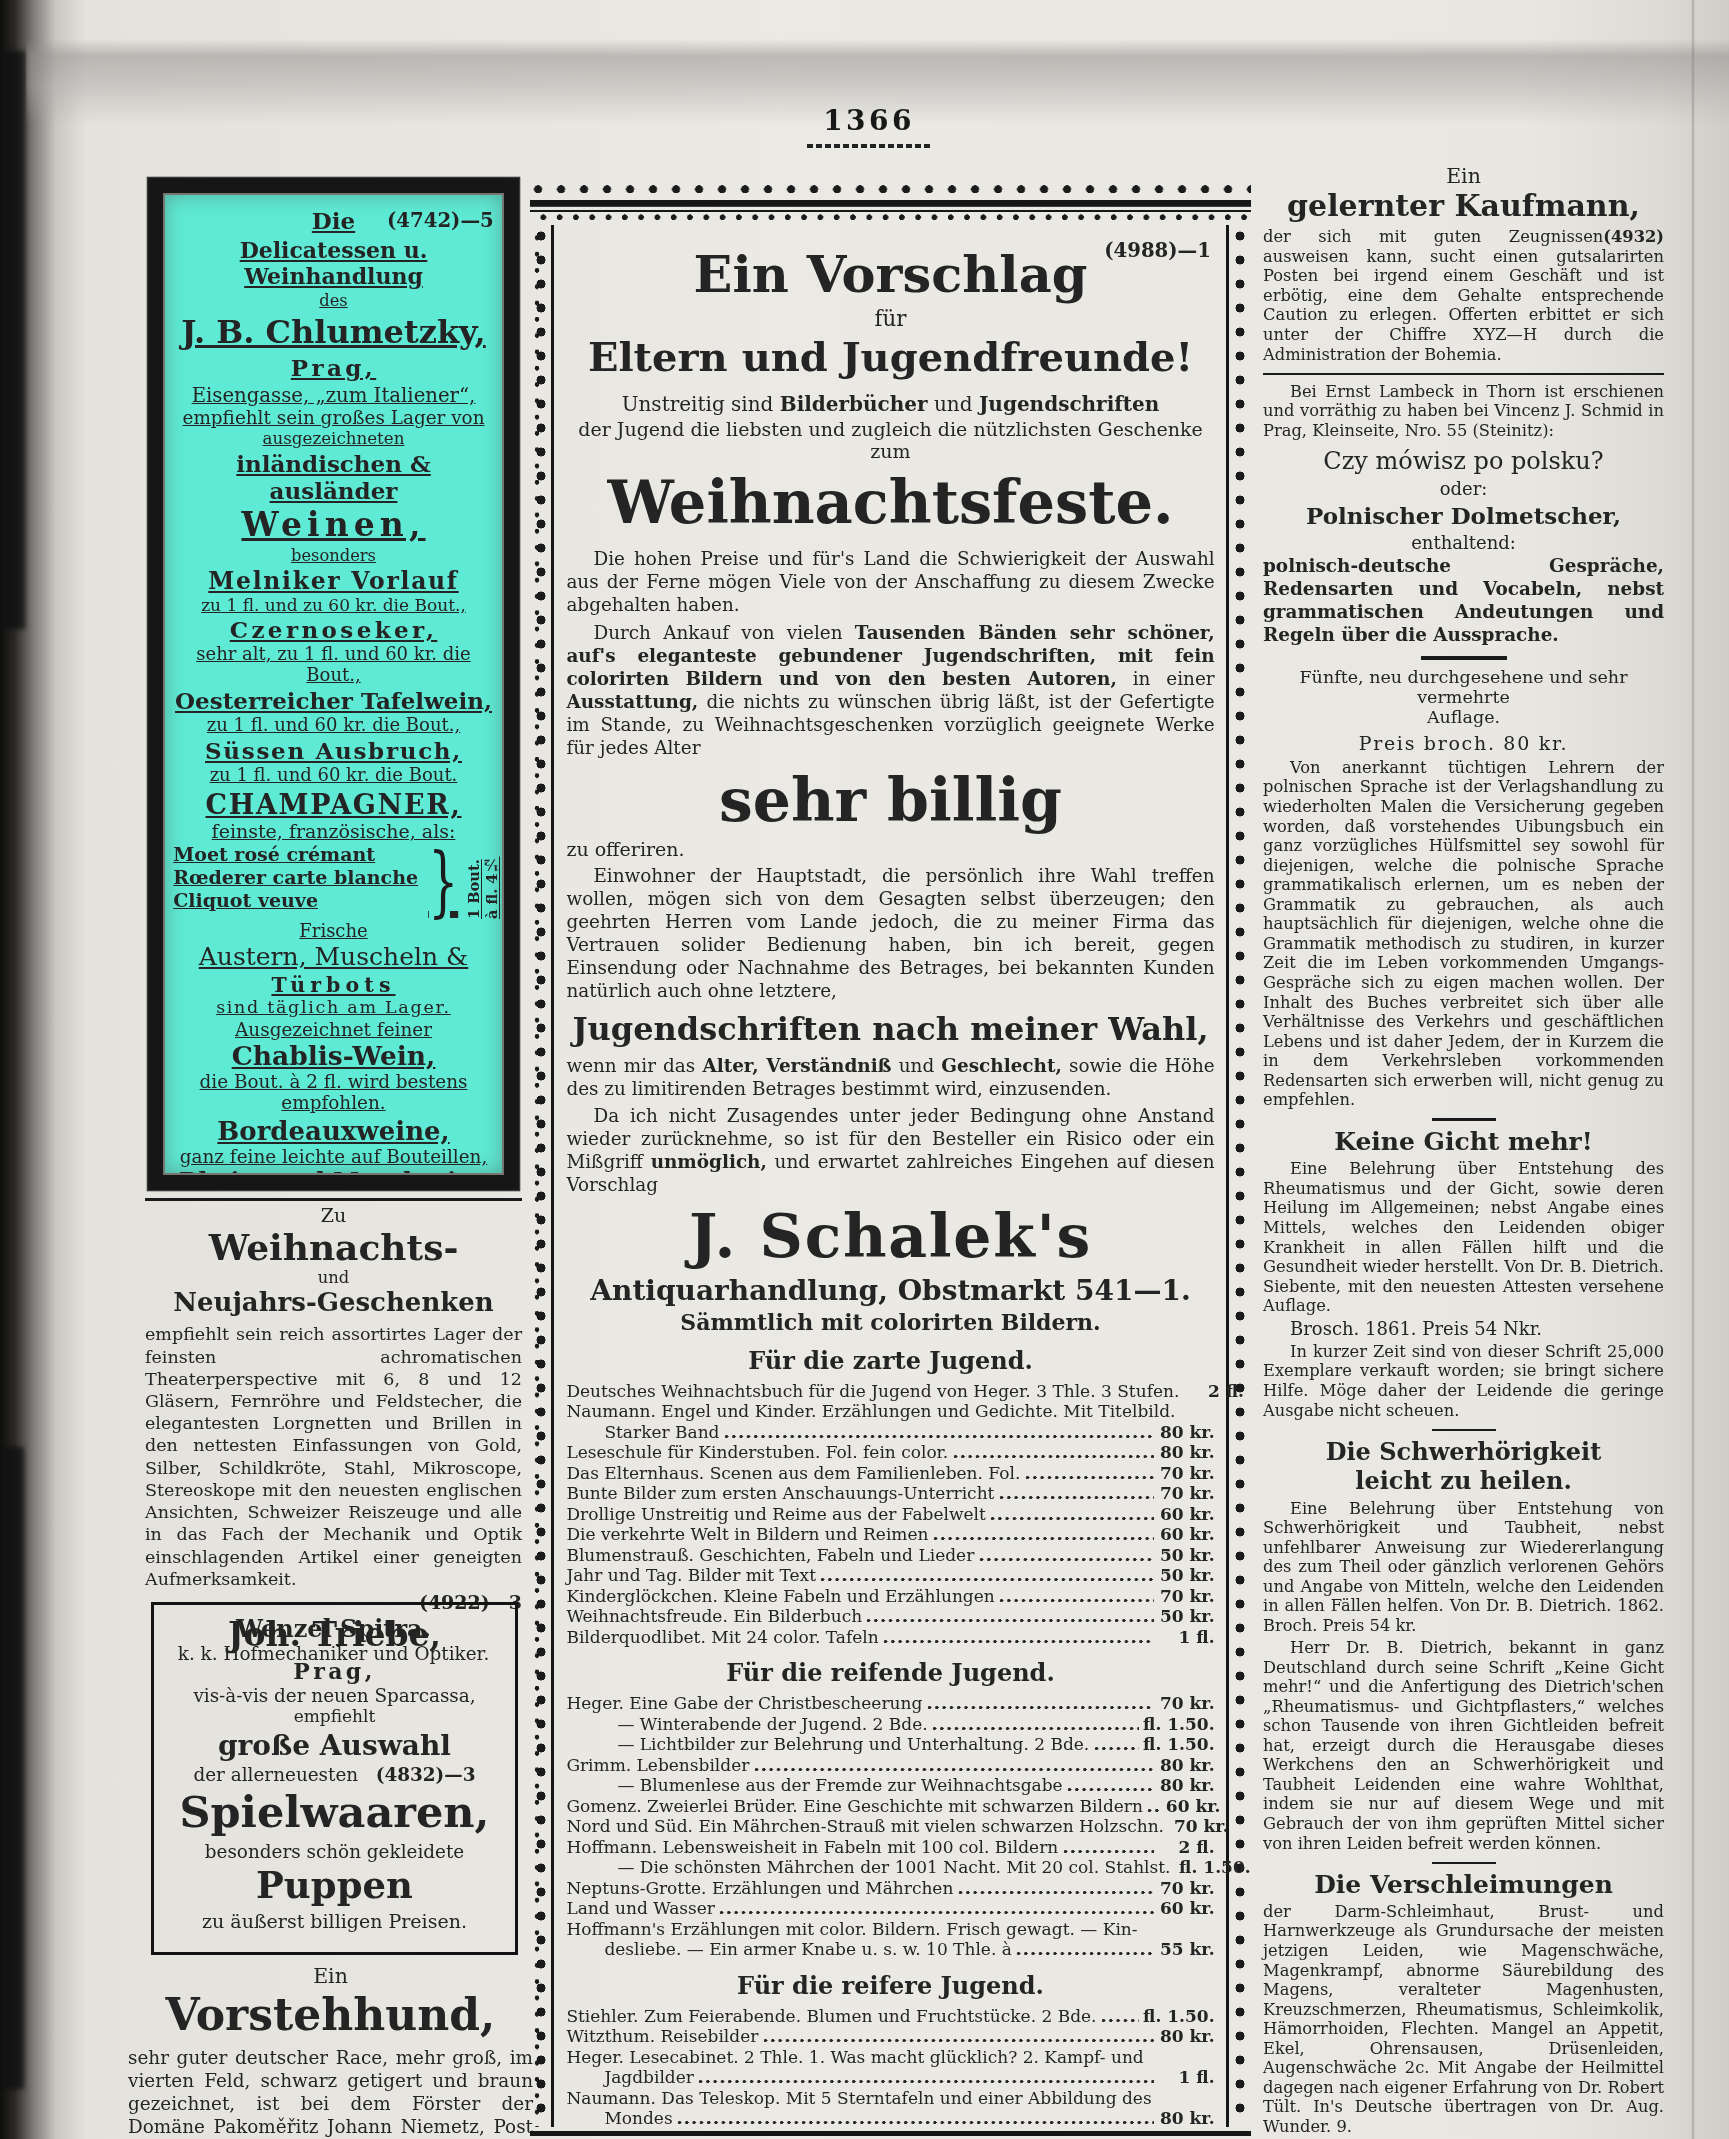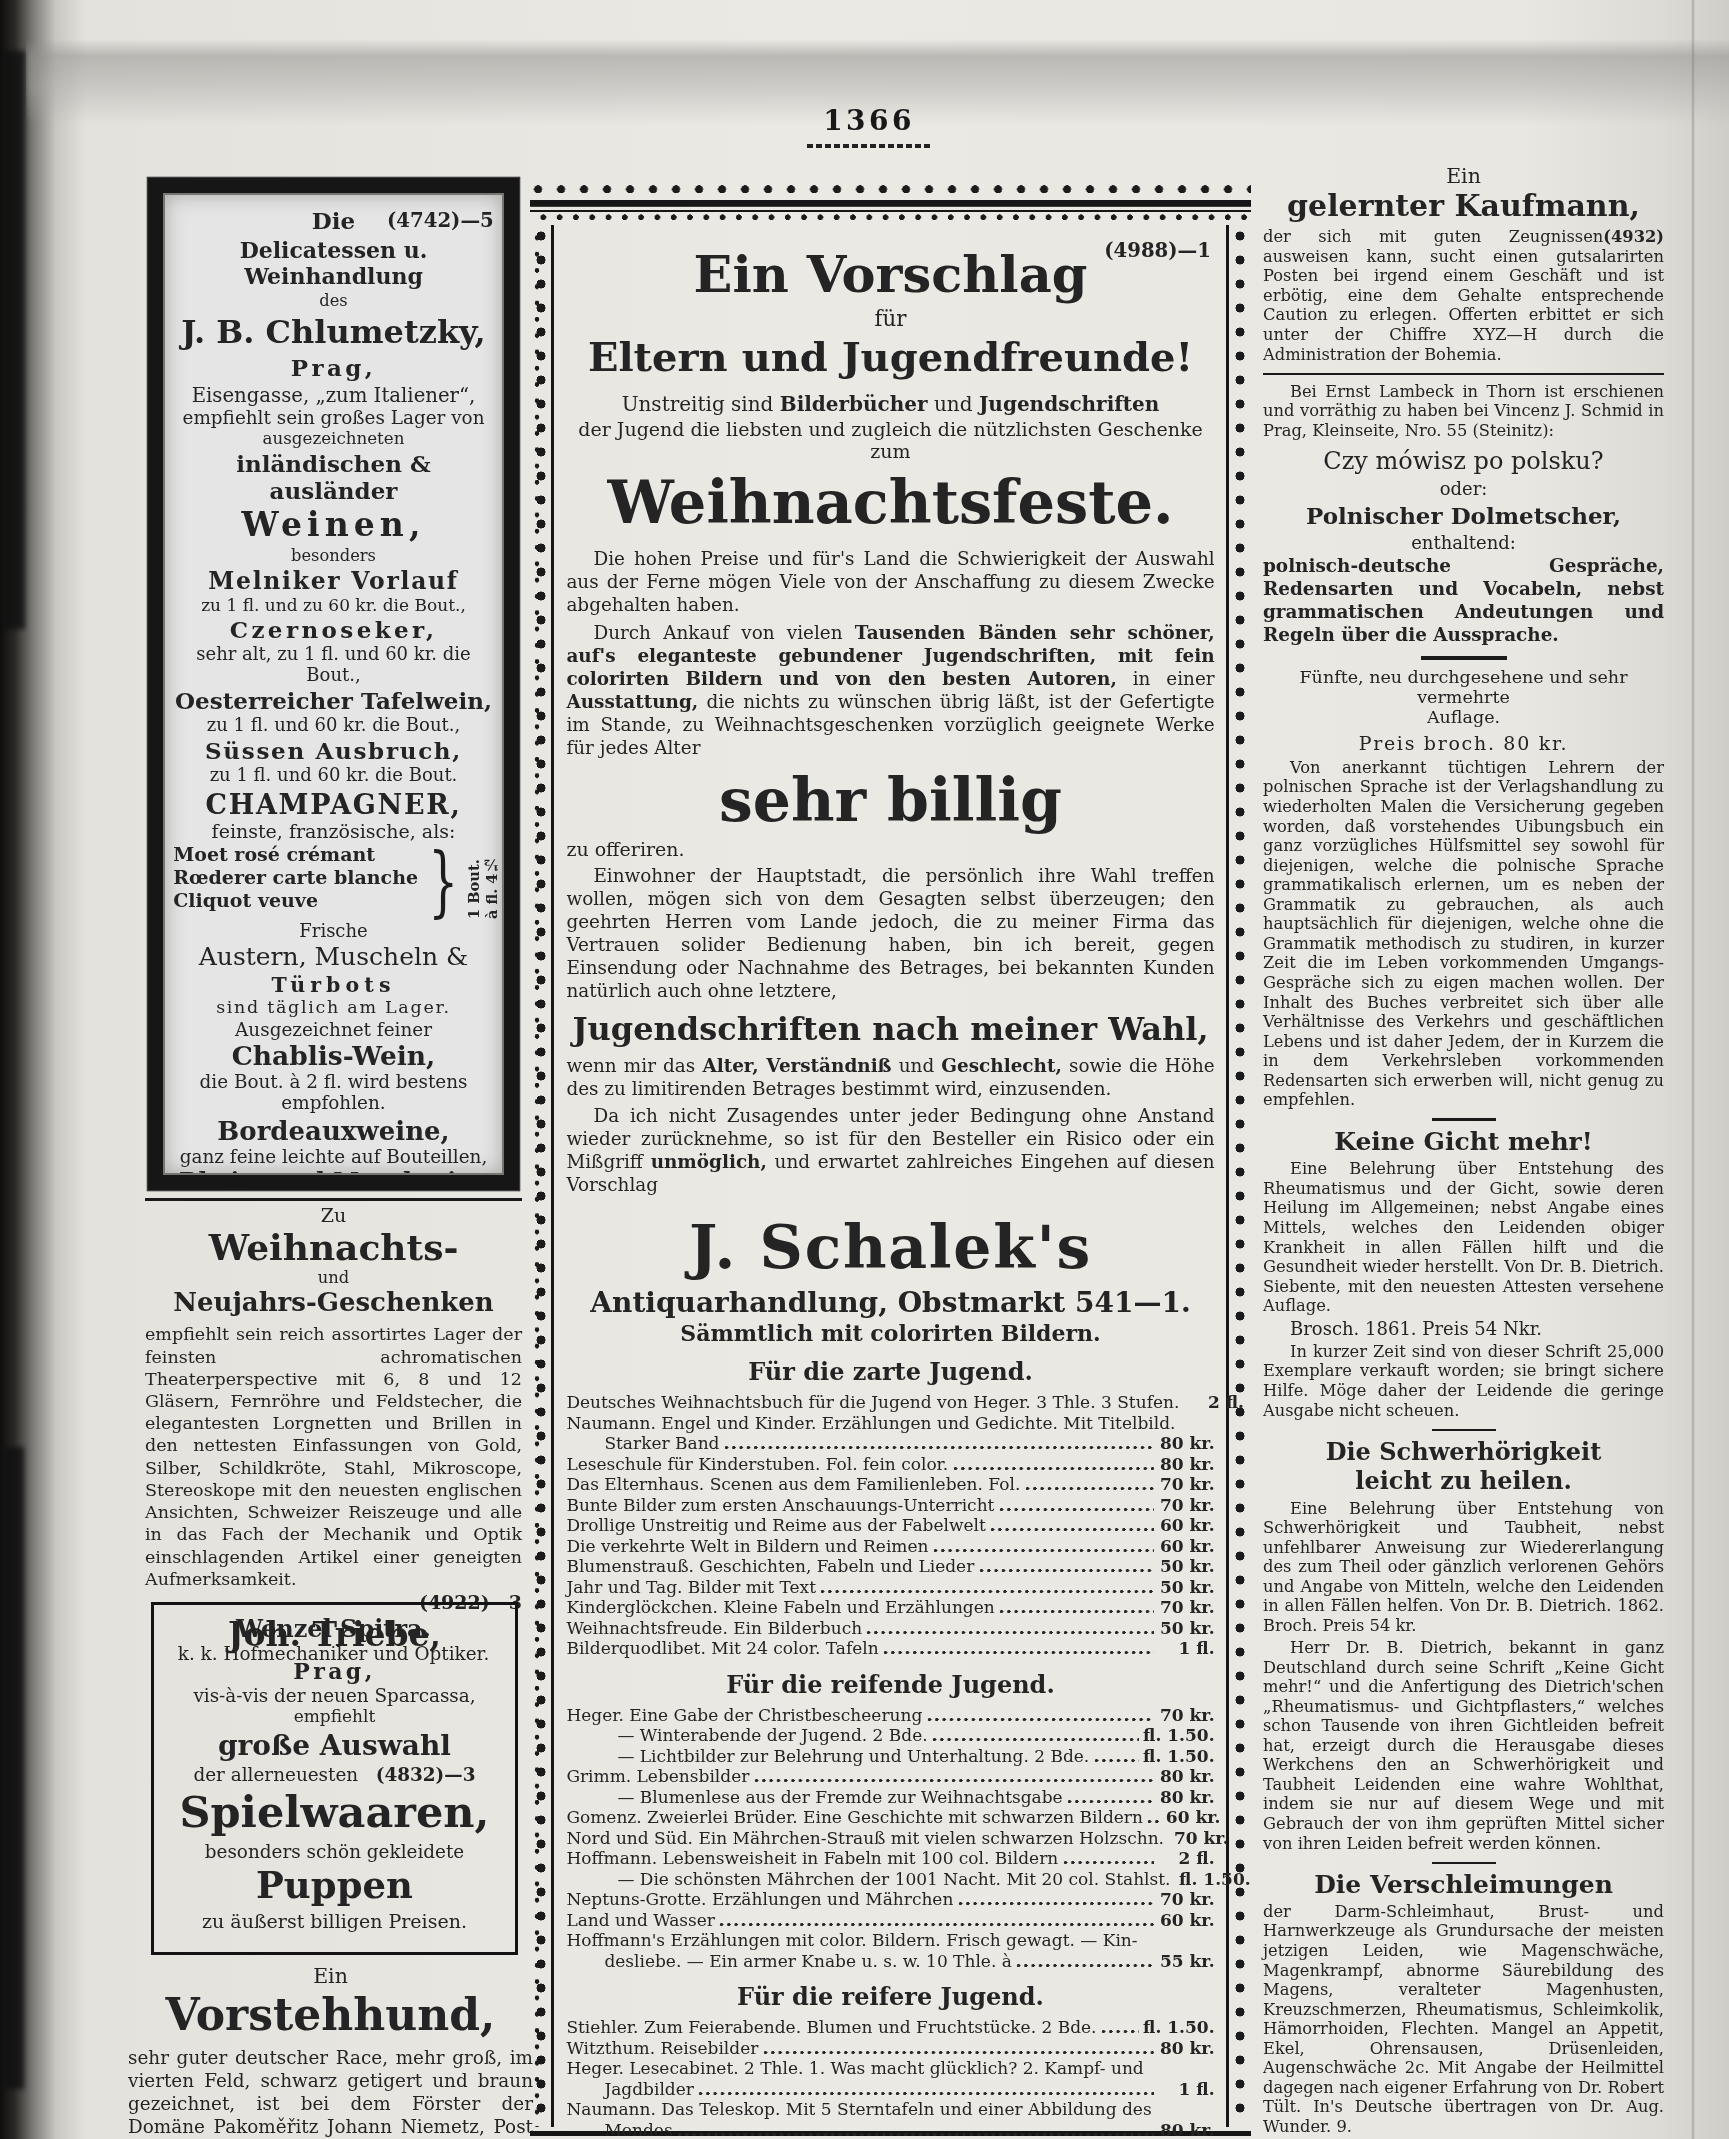--- a/index.html
+++ b/index.html
@@ -16,22 +16,22 @@
   .ind{text-indent:27px;}
   p{margin:0;}
   
   .pageno{position:absolute;left:796px;top:104px;width:146px;text-align:center;
     font-size:28px;font-weight:bold;letter-spacing:3.4px;color:#181818;}
   .pageno-rule{position:absolute;left:807px;top:144px;width:123px;height:3.9px;
     background:repeating-linear-gradient(90deg,#222 0 5.6px,transparent 5.6px 9px);}
   
   .frame1{position:absolute;left:148px;top:178px;width:371px;height:1012px;background:#161616;
     padding:15.4px 14.6px;box-sizing:border-box;box-shadow:0 0 0 1.3px #3a3a38;}
-  .frame1-in{background:#e5e5e5;height:100%;box-sizing:border-box;border:2.1px solid #77756f;
-    padding:10.3px 6px;text-align:center;box-shadow:inset 0 0 19.7px rgba(70,68,64,.38);overflow:hidden;}
+  .frame1-in{background:#5eead4;height:100%;box-sizing:border-box;border:2.1px solid #77756f;
+    padding:10.3px 6px;text-align:center;box-shadow:inset 0 0 19.7px rgba(70,68,64,.38);overflow:hidden;text-decoration:underline;}
   .chl-die{position:relative;font-size:23px;font-weight:bold;margin-top:1.7px;}
   .chl-ref{position:absolute;right:2.6px;top:1.7px;font-size:19.7px;font-weight:bold;}
   .champ-row{display:flex;justify-content:flex-start;text-align:left;margin:0.9px 0 0.9px 2.6px;}
   .champ-brands div{font-size:19px;font-weight:bold;line-height:1.22;white-space:nowrap;}
   .champ-brace{font-size:76px;line-height:1;transform:scaleX(.62);margin:0 -2.6px 0 0.9px;color:#1c1c1c;}
   .champ-vert{display:flex;gap:1.7px;}
   .champ-vert span{writing-mode:vertical-rl;transform:rotate(180deg);font-size:14.6px;font-weight:bold;white-space:nowrap;}
   .sep-l{position:absolute;left:145px;width:377px;border-top:3px solid #1a1a1a;}
   .ad-spitra{position:absolute;left:145px;top:1201px;width:377px;text-align:center;}
   .frame2{position:absolute;left:151px;top:1602px;width:367px;height:353px;border:3.4px solid #131313;
@@ -209,21 +209,21 @@
       <div class="c" style="font-size:19px;margin-top:1.7px;">der Jugend die liebsten und zugleich die nützlichsten Geschenke zum</div>
       <div class="b c" style="font-size:59px;margin-top:6px;">Weihnachtsfeste.</div>
       <p class="j ind mid-p" style="margin-top:10.3px;">Die hohen Preise und für's Land die Schwierigkeit der Auswahl aus der Ferne mögen Viele von der Anschaffung zu diesem Zwecke abgehalten haben.</p>
       <p class="j ind mid-p"><span>Durch Ankauf von vielen </span><span class="b">Tausenden Bänden sehr schöner, auf's eleganteste gebundener Jugendschriften, mit fein colorirten Bildern und von den besten Autoren,</span><span> in einer </span><span class="b">Ausstattung,</span><span> die nichts zu wünschen übrig läßt, ist der Gefertigte im Stande, zu Weihnachtsgeschenken vorzüglich geeignete Werke für jedes Alter</span></p>
       <div class="b c" style="font-size:60px;margin:6.8px 0 2.6px;">sehr billig</div>
       <div style="font-size:19px;">zu offeriren.</div>
       <p class="j ind mid-p">Einwohner der Hauptstadt, die persönlich ihre Wahl treffen wollen, mögen sich von dem Gesagten selbst überzeugen; den geehrten Herren vom Lande jedoch, die zu meiner Firma das Vertrauen solider Bedienung haben, bin ich bereit, gegen Einsendung oder Nachnahme des Betrages, bei bekannten Kunden natürlich auch ohne letztere,</p>
       <div class="b c" style="font-size:32px;margin:7.7px 0 6px;">Jugendschriften nach meiner Wahl,</div>
       <p class="j mid-p"><span>wenn mir das </span><span class="b">Alter, Verständniß</span><span> und </span><span class="b">Geschlecht,</span><span> sowie die Höhe des zu limitirenden Betrages bestimmt wird, einzusenden.</span></p>
       <p class="j ind mid-p"><span>Da ich nicht Zusagendes unter jeder Bedingung ohne Anstand wieder zurücknehme, so ist für den Besteller ein Risico oder ein Mißgriff </span><span class="b">unmöglich,</span><span> und erwartet zahlreiches Eingehen auf diesen Vorschlag</span></p>
-      <div class="b c ls1" style="font-size:60px;margin-top:16px;">J. Schalek's</div>
+      <div class="b c ls1" style="font-size:60px;margin-top:4px;">J. Schalek's</div>
       <div class="b c" style="font-size:28px;margin-top:3.4px;">Antiquarhandlung, Obstmarkt 541—1.</div>
       <div class="b c" style="font-size:22px;margin-top:1.7px;">Sämmtlich mit colorirten Bildern.</div>
       <div id="book-sections">
           <div class="sec-head">Für die zarte Jugend.</div>
           <div class="bi-row">
             <span class="bi-text">Deutsches Weihnachtsbuch für die Jugend von Heger. 3 Thle. 3 Stufen.</span>
             <span class="bi-gap"></span>
             <span class="bi-price">2 fl.</span>
           </div>
           <div class="bi-row">

